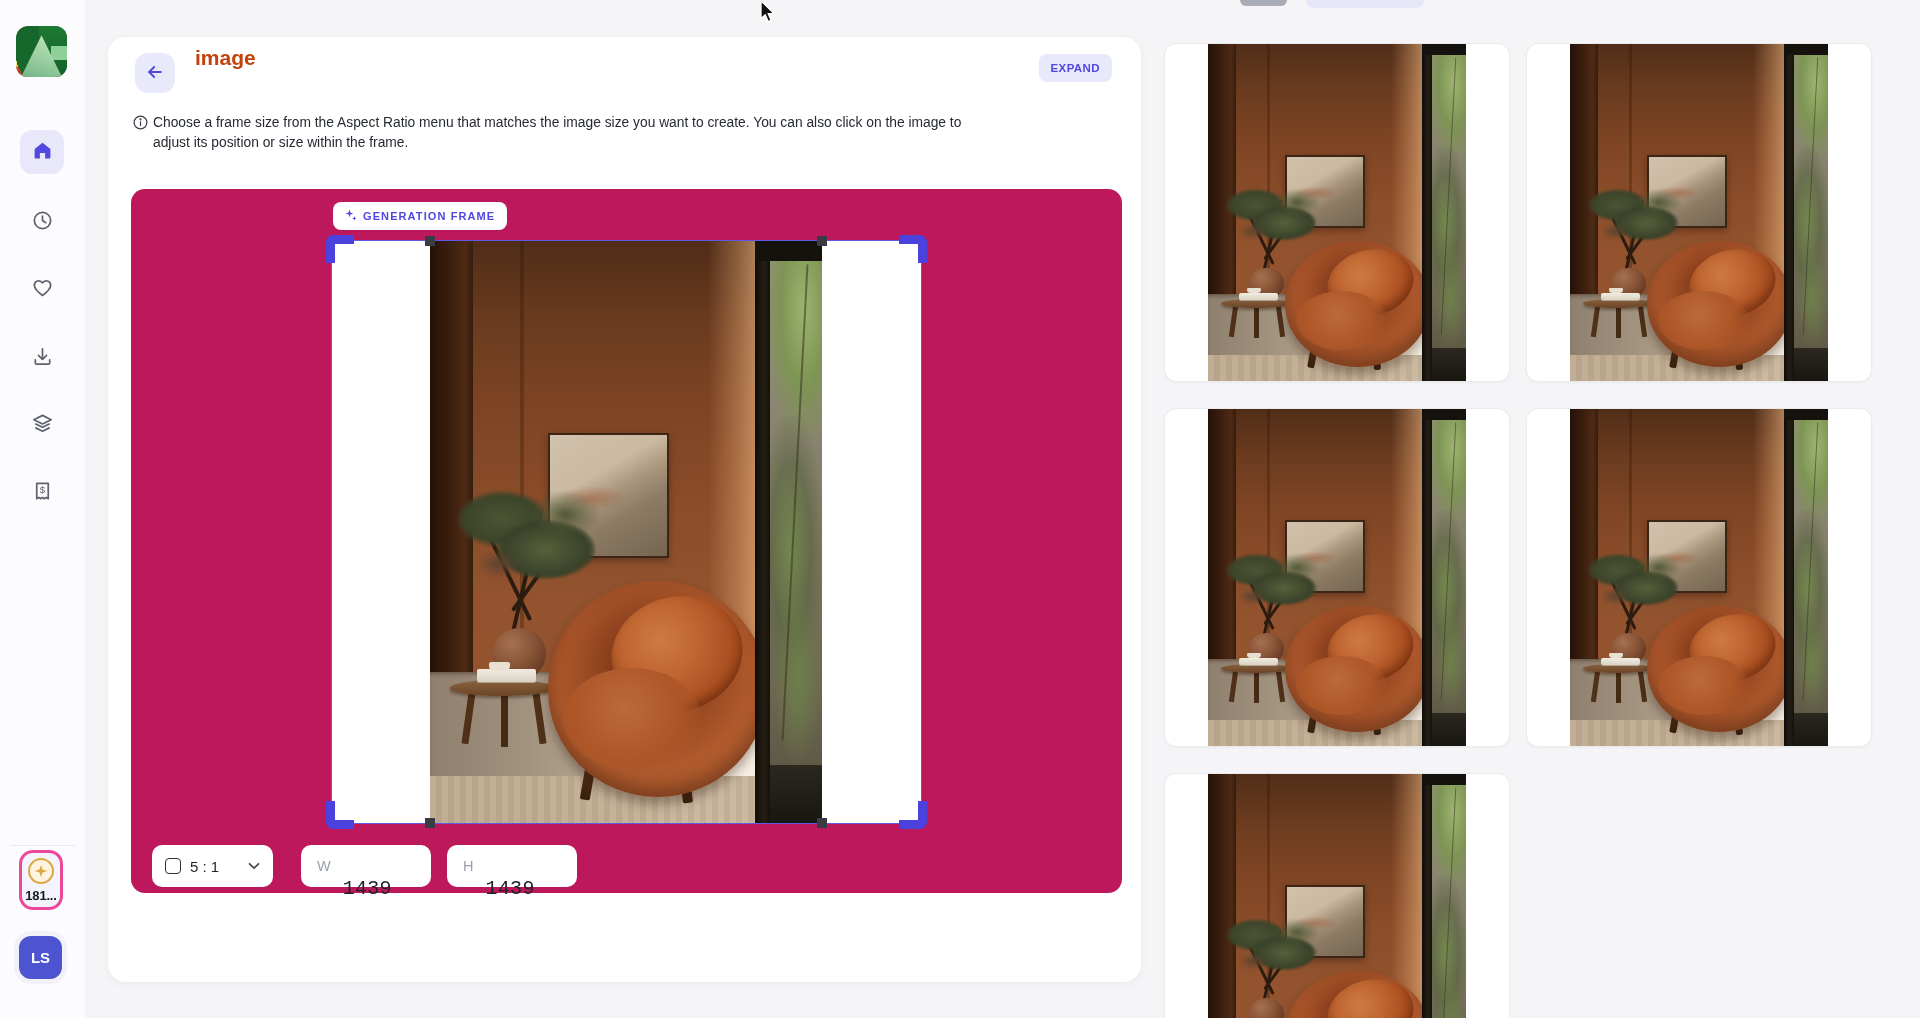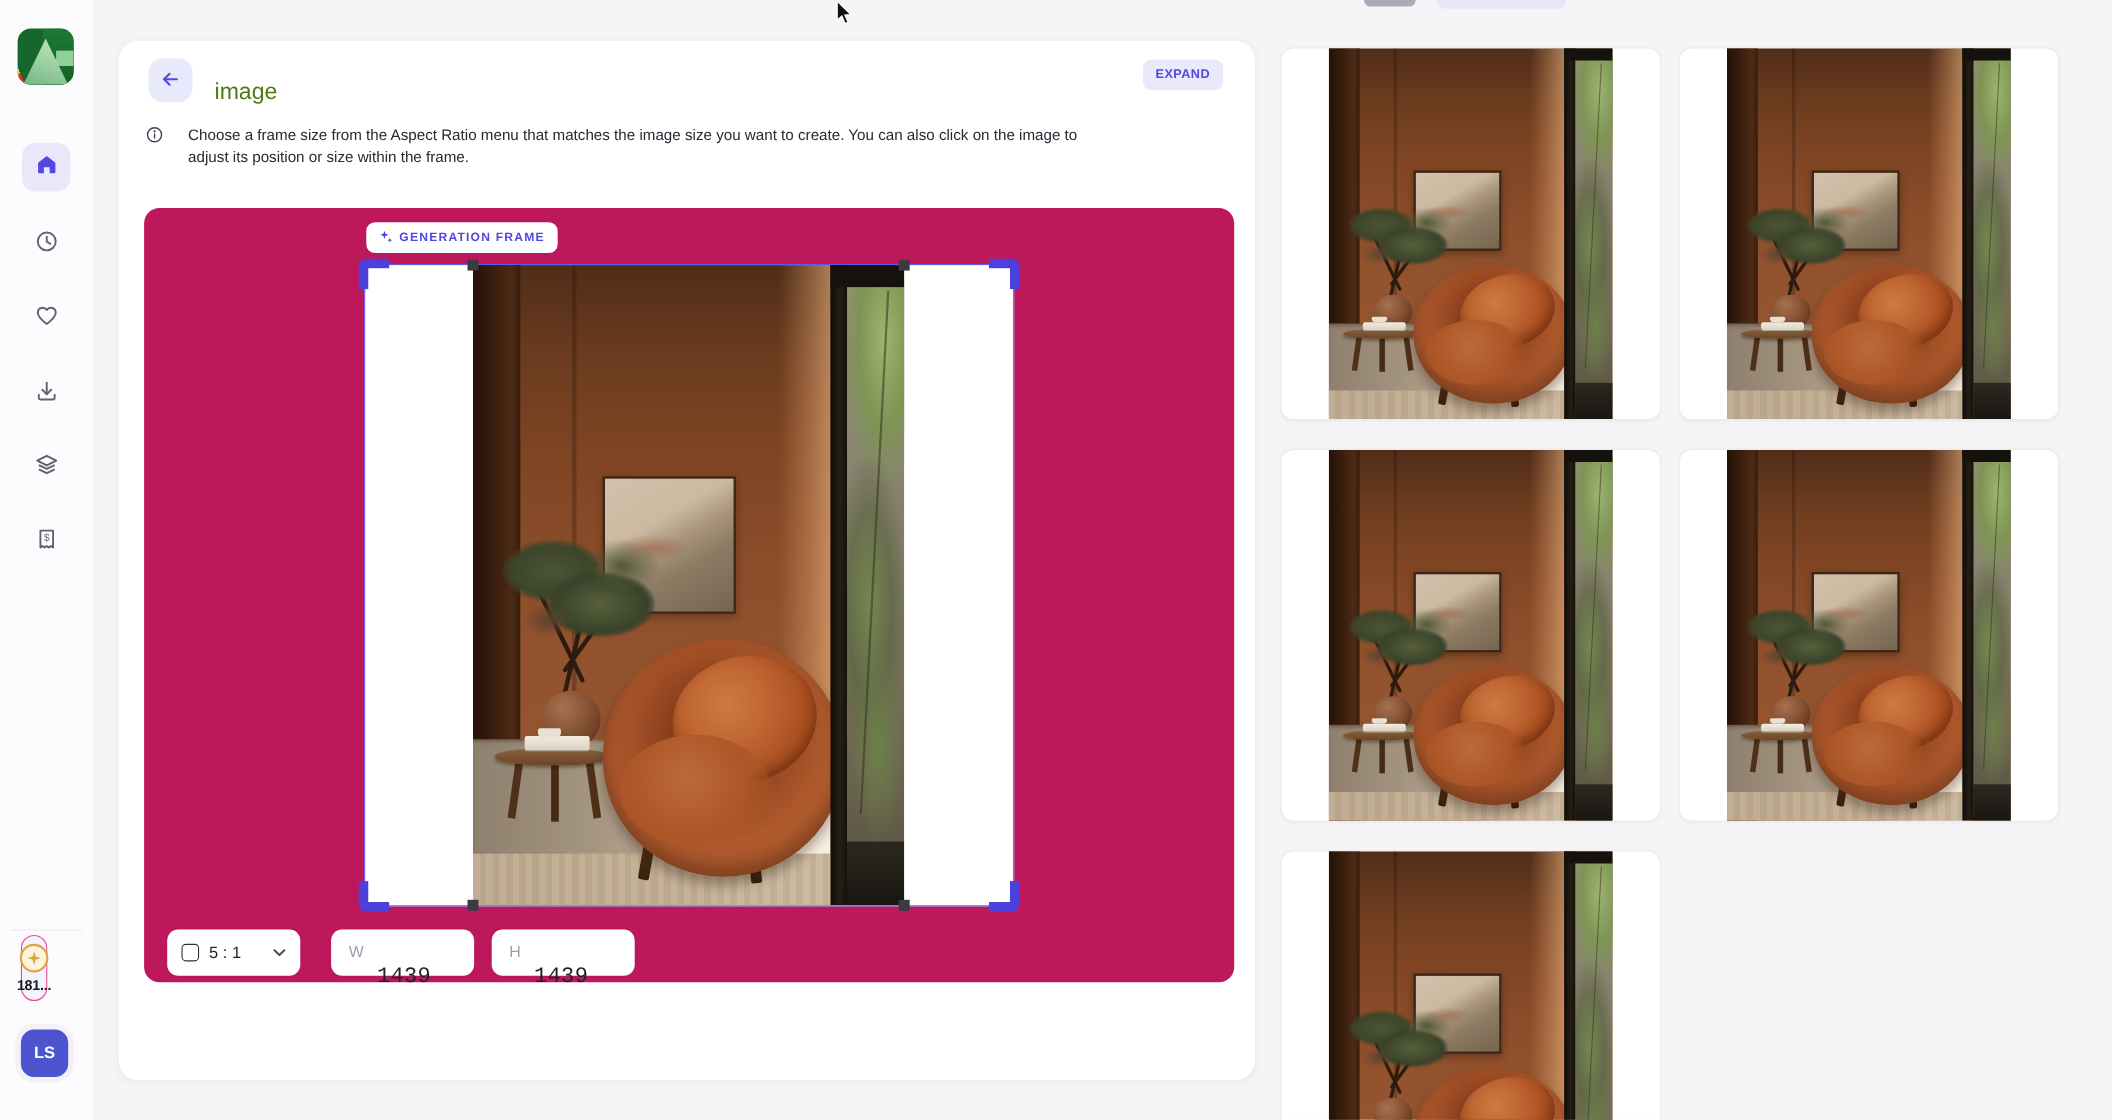--- a/index.html
+++ b/index.html
@@ -12,37 +12,37 @@
   .logo .rays { position:absolute; left:-32%; top:-8%; width:100%; height:116%;
     background:conic-gradient(from 150deg at 35% 75%, #cf3328 0 9%, #e8571f 9% 18%, #f28a18 18% 27%, #f6b41c 27% 36%, #fad54d 36% 45%, #f2e98f 45% 54%, rgba(0,0,0,0) 54%); }
   .logo .field { position:absolute; right:0; top:0; width:55%; height:100%; background:linear-gradient(180deg,#1d7a33,#166028); }
   .logo .notch { position:absolute; right:0; top:40%; width:32%; height:26%; background:#8fcf9a; }
   .logo .mountain { position:absolute; left:10%; top:18%; width:80%; height:82%;
     clip-path:polygon(50% 0, 100% 100%, 0 100%); background:linear-gradient(200deg,#cfe9c4,#9fd3a6 55%,#77b886); opacity:.96; }
   .nav-btn { position:absolute; left:20px; width:44px; height:44px; border-radius:12px; display:flex; align-items:center; justify-content:center; }
   .nav-btn.active { background:#e9e8fb; }
   .nav-icn { position:absolute; left:30px; width:24px; height:24px; display:flex; align-items:center; justify-content:center; }
   .sb-divider { position:absolute; left:10px; right:10px; top:845px; height:1px; background:#e9e9ee; }
-  .credits { position:absolute; left:19px; top:850px; width:24px; height:60px; border:1px solid #ec4899; border-radius:14px;
+  .credits { position:absolute; left:19px; top:850px; width:44px; height:60px; border:3px solid #ec4899; border-radius:14px;
     background:#f4f4fe; display:flex; flex-direction:column; align-items:center; justify-content:center; gap:4px; }
   .coin { width:26px; height:26px; border-radius:50%; border:2px solid #dca743; background:#fcf4df; display:flex; align-items:center; justify-content:center; }
   .credits-num { font-size:13px; font-weight:700; color:#17181d; letter-spacing:-.2px; }
   .avatar { position:absolute; left:19px; top:936px; width:43px; height:43px; border-radius:12px; background:#4c55cf;
     color:#fff; font-weight:700; font-size:15px; display:flex; align-items:center; justify-content:center;
     box-shadow:0 0 0 5px rgba(120,120,160,.08); }
 
   
   .main-card { position:absolute; left:108px; top:37px; width:1033px; height:945px; background:#fff; border-radius:18px;
     box-shadow:0 2px 8px rgba(25,25,60,.05); }
   .back-btn { position:absolute; left:27px; top:16px; width:40px; height:40px; border-radius:13px; background:#e9e9fc;
     display:flex; align-items:center; justify-content:center; }
-  .page-title { position:absolute; left:87px; top:35px; font-size:21px; font-weight:400; color:#4d7c0f; }
+  .page-title { position:absolute; left:87px; top:9px; font-size:21px; font-weight:700; color:#c2410c; }
   .expand-btn { position:absolute; right:29px; top:17px; height:28px; padding:0 12px; border-radius:8px; background:#e9e9fc;
     color:#5247e0; font-size:11.5px; font-weight:700; letter-spacing:.4px; display:flex; align-items:center; }
-  .info-row { position:absolute; left:24px; top:76px; width:880px; display:flex; gap:22px; }
+  .info-row { position:absolute; left:24px; top:76px; width:880px; display:flex; gap:4px; }
   .info-text { font-size:13.8px; line-height:1.48; color:#262a33; width:836px; }
 
   .lav-panel { position:absolute; left:23px; top:152px; width:991px; height:704px; border-radius:14px; background:#be185d; }
   .gf-label { position:absolute; left:202px; top:13px; height:28px; background:#fff; border-radius:8px; padding:0 12px;
     display:flex; align-items:center; gap:6px; color:#5247e0; font-size:11px; font-weight:700; letter-spacing:1.1px;
     box-shadow:0 1px 2px rgba(40,40,90,.06); }
   .gen-frame { position:absolute; left:200px; top:51px; width:591px; height:584px; background:#fff; border:1px solid #6159e2; }
   .corner { position:absolute; width:28px; height:28px; }
   .c-tl { left:-6px; top:-6px; border-top:9px solid #4b42dd; border-left:9px solid #4b42dd; border-top-left-radius:8px; }
   .c-tr { right:-6px; top:-6px; border-top:9px solid #4b42dd; border-right:9px solid #4b42dd; border-top-right-radius:8px; }

